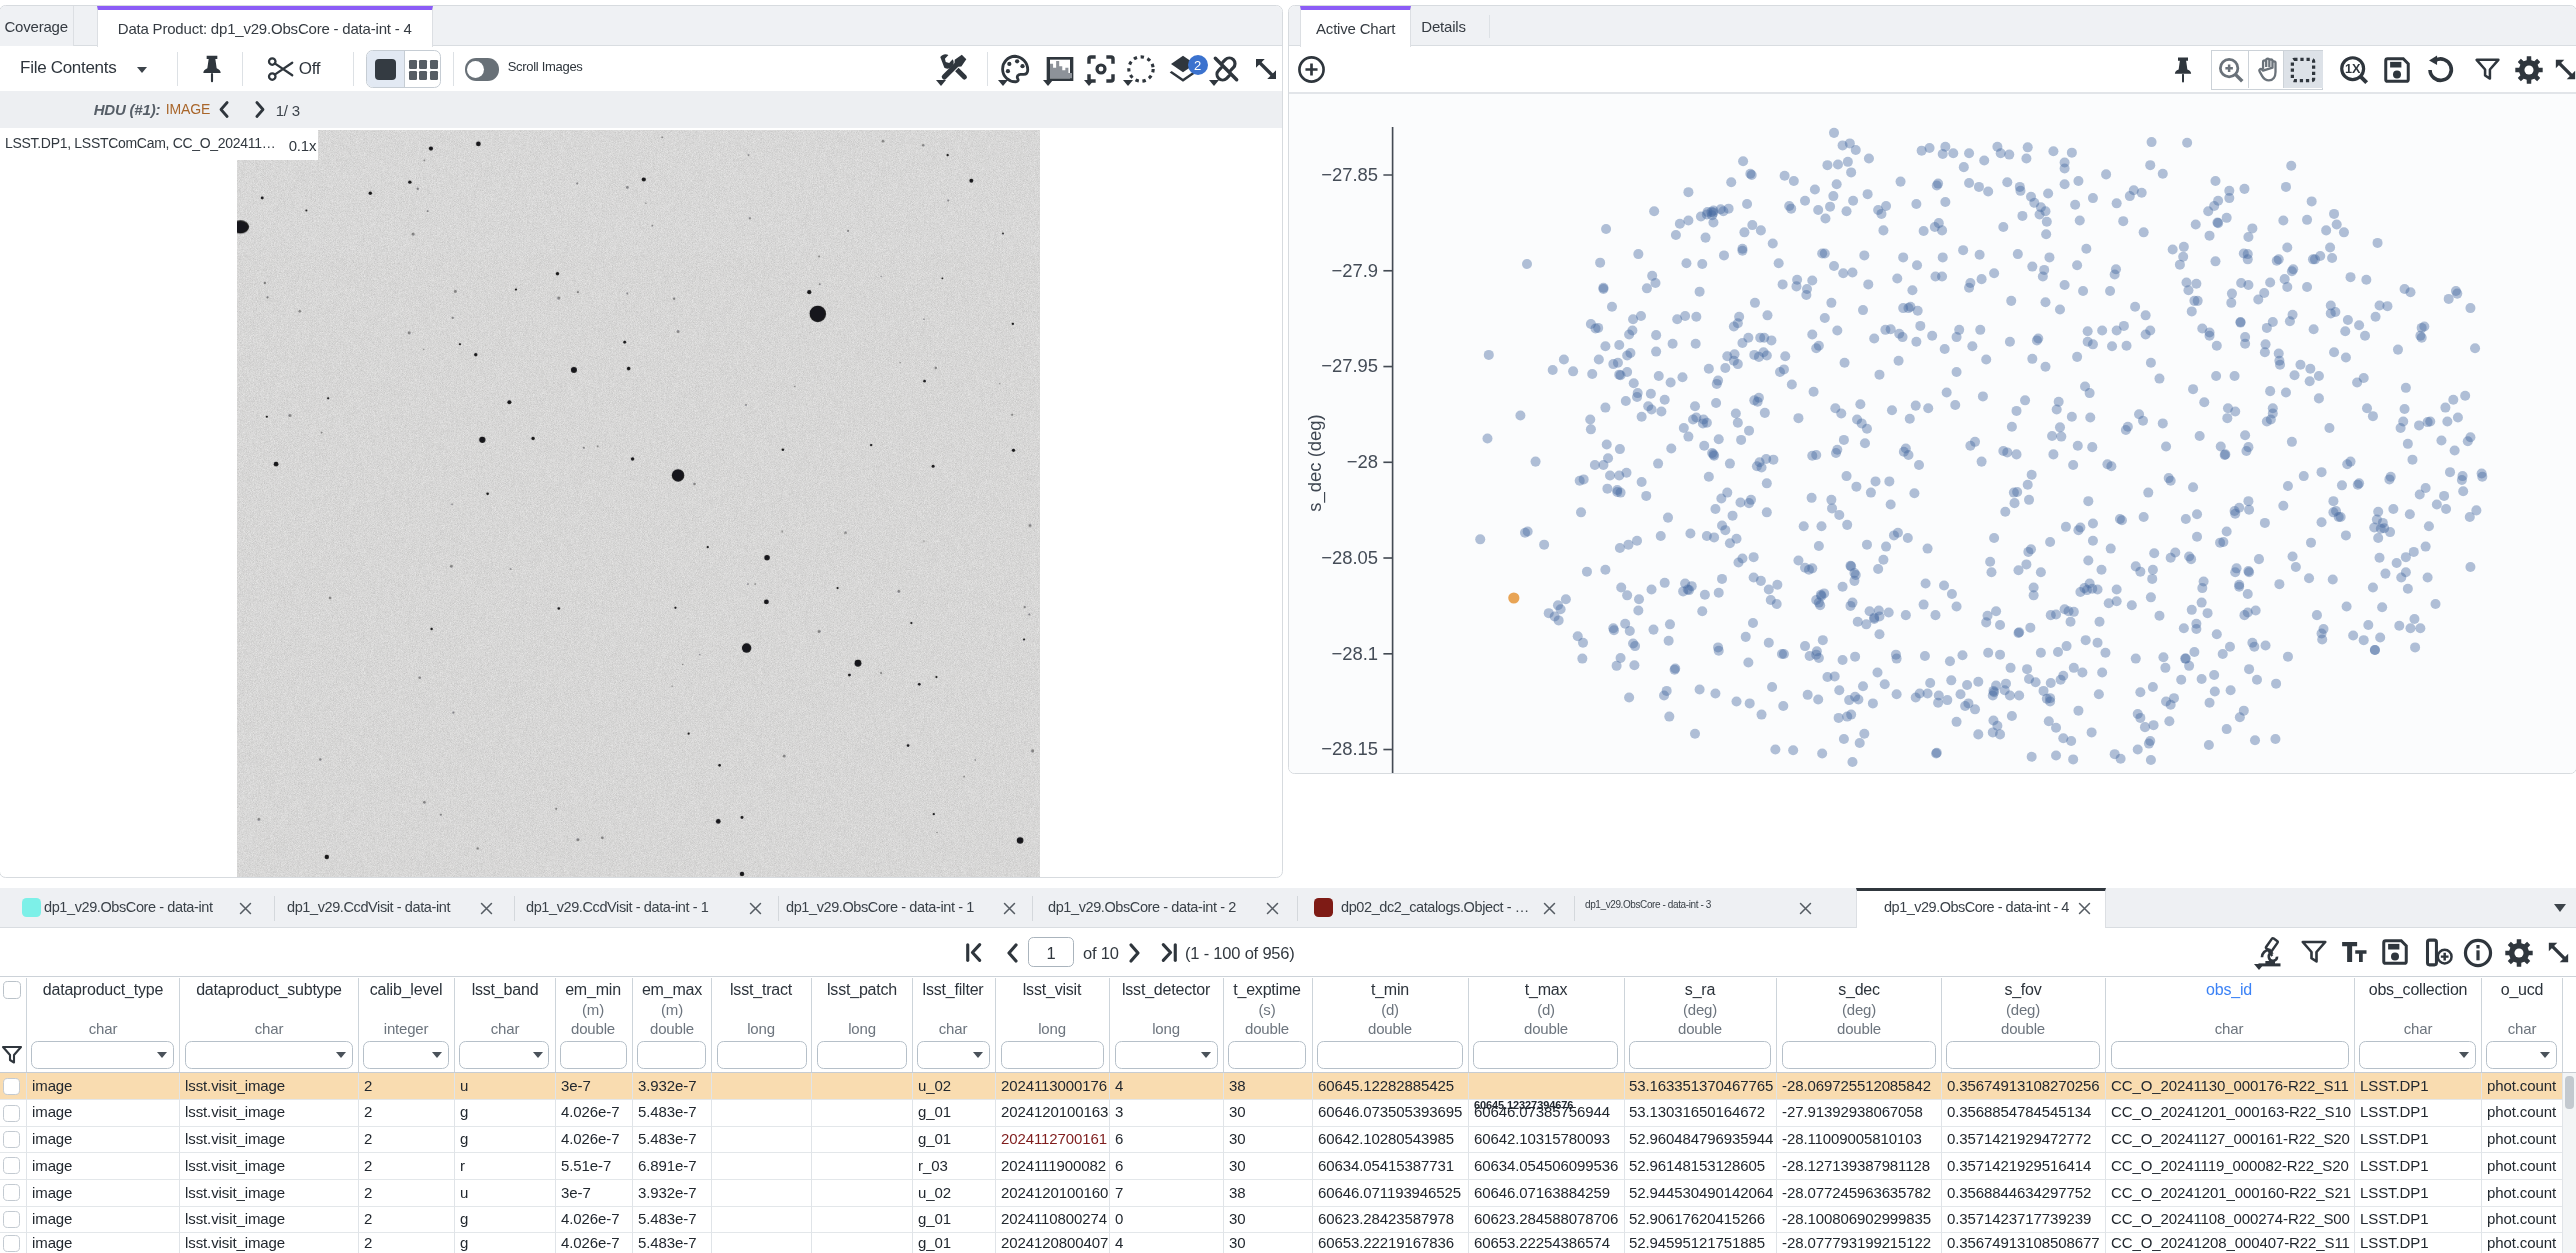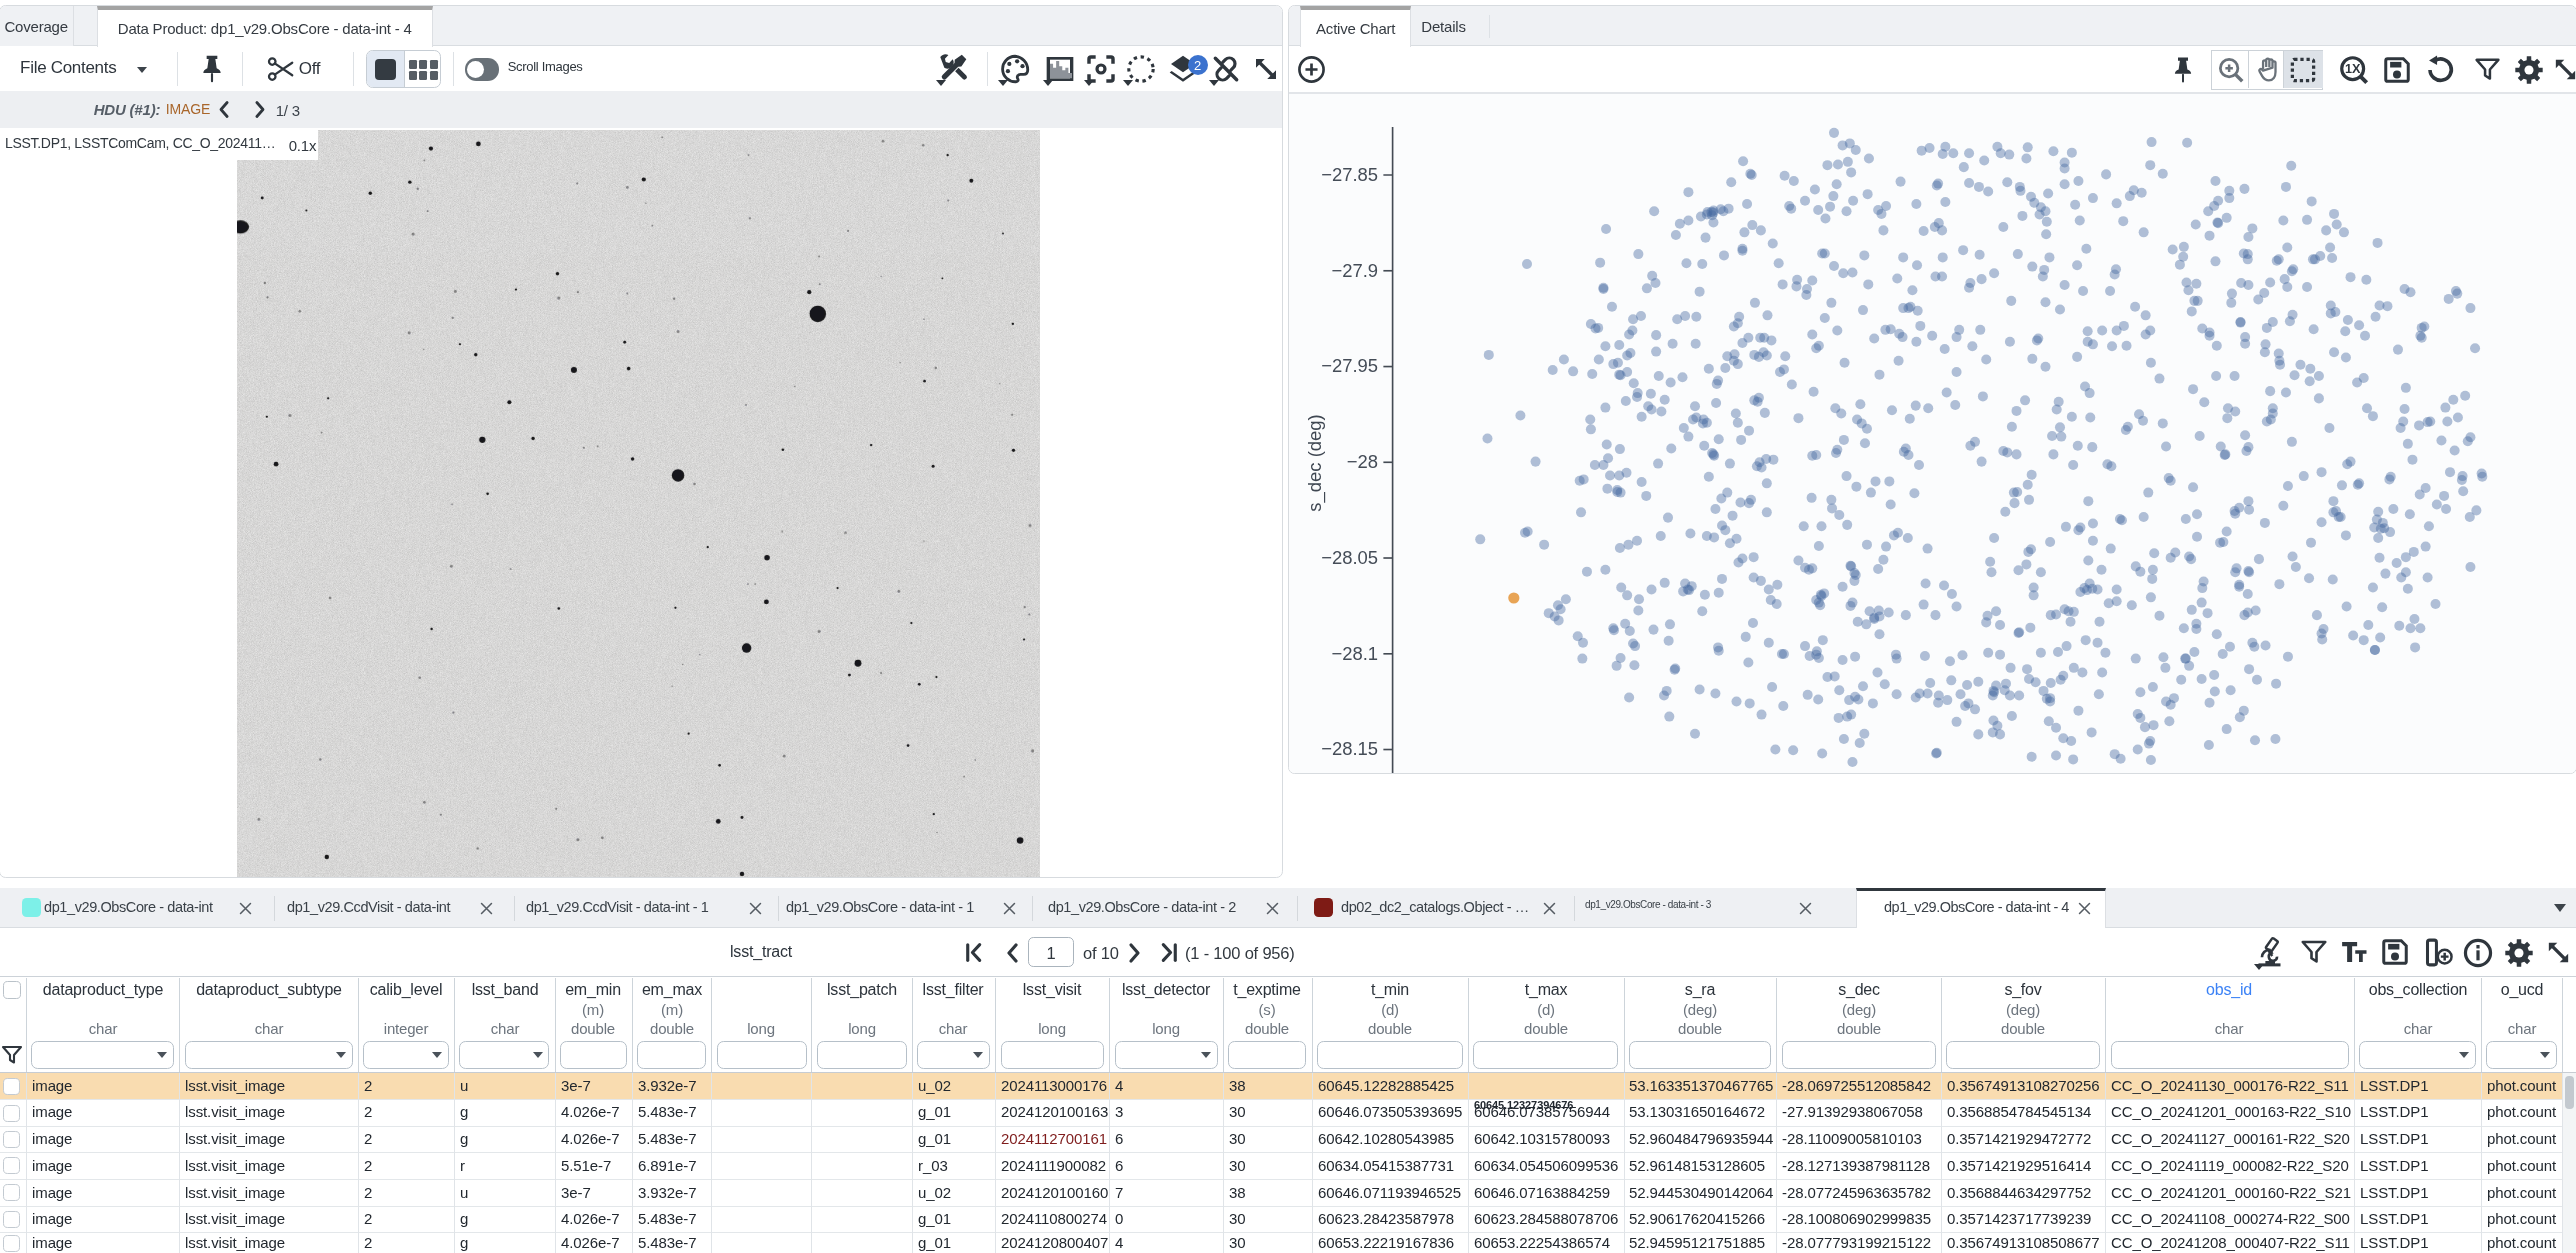--- a/index.html
+++ b/index.html
@@ -1,21 +1,21 @@
 <!DOCTYPE html>
 <html style="font-size:10.5px"><head><meta charset="utf-8"><style>
 *{margin:0;padding:0;box-sizing:border-box;}
 html,body{width:2576px;height:1254px;overflow:hidden;background:#fff;
  font-family:"Liberation Sans",sans-serif;-webkit-font-smoothing:antialiased;}
 .abs{position:absolute;}
 .card{position:absolute;background:#fff;border:1.3px solid #d7dbdf;border-radius:6.6px;overflow:hidden;}
 .tabrow{position:absolute;left:0;right:0;top:0;height:40px;background:#eff1f4;border-bottom:1.3px solid #d9dde1;}
 .tab{position:absolute;top:0;height:40px;display:flex;align-items:center;justify-content:center;
  font-size:15px;letter-spacing:-0.2px;color:#353b42;}
-.tab.act{background:#fff;border-top:4px solid #a3a3a3;border-right:1.3px solid #dcdfe3;border-left:1.3px solid #dcdfe3;height:41px;z-index:3;}
+.tab.act{background:#fff;border-top:4px solid #8b5cf6;border-right:1.3px solid #dcdfe3;border-left:1.3px solid #dcdfe3;height:41px;z-index:3;}
 .tab.inact{border-right:1.3px solid #dcdfe3;background:#eff1f4;}
 .vdiv{position:absolute;width:1.3px;background:#dde1e5;}
 .ic{position:absolute;}
 .lbl{position:absolute;white-space:nowrap;}
 </style></head><body>
 <div class="card" style="left:-1.3px;top:5.3px;width:1284px;height:873px">
     <div class="tabrow"></div>
     <div class="tab inact" style="left:0;width:74px">Coverage</div>
     <div class="tab act" style="left:97px;width:336px">Data Product: dp1_v29.ObsCore - data-int - 4</div>
     <div class="lbl" style="left:20.4px;top:52px;font-size:17px;color:#2e353c;letter-spacing:-0.3px;font-weight:normal;font-style:normal">File Contents</div>
@@ -1518,21 +1518,21 @@
 <div class="abs" style="left:459px;top:1041px;width:90px;height:28px;border:1.3px solid #b6c0c9;border-radius:6.6px;background:#fff"></div>
 <div class="abs" style="left:533px;top:1052px;width:0;height:0;border-left:5.3px solid transparent;border-right:5.3px solid transparent;border-top:6px solid #4a525a;"></div>
 <div class="lbl" style="left:593px;transform:translateX(-50%);top:981px;font-size:16px;color:#2c333b;letter-spacing:-0.2px;font-weight:normal;font-style:normal">em_min</div>
 <div class="lbl" style="left:593px;transform:translateX(-50%);top:1001px;font-size:15px;color:#6d757e;letter-spacing:-0.2px;font-weight:normal;font-style:normal">(m)</div>
 <div class="lbl" style="left:593px;transform:translateX(-50%);top:1020px;font-size:15px;color:#6d757e;letter-spacing:-0.2px;font-weight:normal;font-style:normal">double</div>
 <div class="abs" style="left:560px;top:1041px;width:67px;height:28px;border:1.3px solid #b6c0c9;border-radius:6.6px;background:#fff"></div>
 <div class="lbl" style="left:672px;transform:translateX(-50%);top:981px;font-size:16px;color:#2c333b;letter-spacing:-0.2px;font-weight:normal;font-style:normal">em_max</div>
 <div class="lbl" style="left:672px;transform:translateX(-50%);top:1001px;font-size:15px;color:#6d757e;letter-spacing:-0.2px;font-weight:normal;font-style:normal">(m)</div>
 <div class="lbl" style="left:672px;transform:translateX(-50%);top:1020px;font-size:15px;color:#6d757e;letter-spacing:-0.2px;font-weight:normal;font-style:normal">double</div>
 <div class="abs" style="left:637px;top:1041px;width:69px;height:28px;border:1.3px solid #b6c0c9;border-radius:6.6px;background:#fff"></div>
-<div class="lbl" style="left:761px;transform:translateX(-50%);top:943px;font-size:16px;color:#2c333b;letter-spacing:-0.2px;font-weight:normal;font-style:normal">lsst_tract</div>
+<div class="lbl" style="left:761px;transform:translateX(-50%);top:981px;font-size:16px;color:#2c333b;letter-spacing:-0.2px;font-weight:normal;font-style:normal">lsst_tract</div>
 <div class="lbl" style="left:761px;transform:translateX(-50%);top:1020px;font-size:15px;color:#6d757e;letter-spacing:-0.2px;font-weight:normal;font-style:normal">long</div>
 <div class="abs" style="left:717px;top:1041px;width:90px;height:28px;border:1.3px solid #b6c0c9;border-radius:6.6px;background:#fff"></div>
 <div class="lbl" style="left:862px;transform:translateX(-50%);top:981px;font-size:16px;color:#2c333b;letter-spacing:-0.2px;font-weight:normal;font-style:normal">lsst_patch</div>
 <div class="lbl" style="left:862px;transform:translateX(-50%);top:1020px;font-size:15px;color:#6d757e;letter-spacing:-0.2px;font-weight:normal;font-style:normal">long</div>
 <div class="abs" style="left:817px;top:1041px;width:90px;height:28px;border:1.3px solid #b6c0c9;border-radius:6.6px;background:#fff"></div>
 <div class="lbl" style="left:953px;transform:translateX(-50%);top:981px;font-size:16px;color:#2c333b;letter-spacing:-0.2px;font-weight:normal;font-style:normal">lsst_filter</div>
 <div class="lbl" style="left:953px;transform:translateX(-50%);top:1020px;font-size:15px;color:#6d757e;letter-spacing:-0.2px;font-weight:normal;font-style:normal">char</div>
 <div class="abs" style="left:917px;top:1041px;width:73px;height:28px;border:1.3px solid #b6c0c9;border-radius:6.6px;background:#fff"></div>
 <div class="abs" style="left:973px;top:1052px;width:0;height:0;border-left:5.3px solid transparent;border-right:5.3px solid transparent;border-top:6px solid #4a525a;"></div>
 <div class="lbl" style="left:1052px;transform:translateX(-50%);top:981px;font-size:16px;color:#2c333b;letter-spacing:-0.2px;font-weight:normal;font-style:normal">lsst_visit</div>

